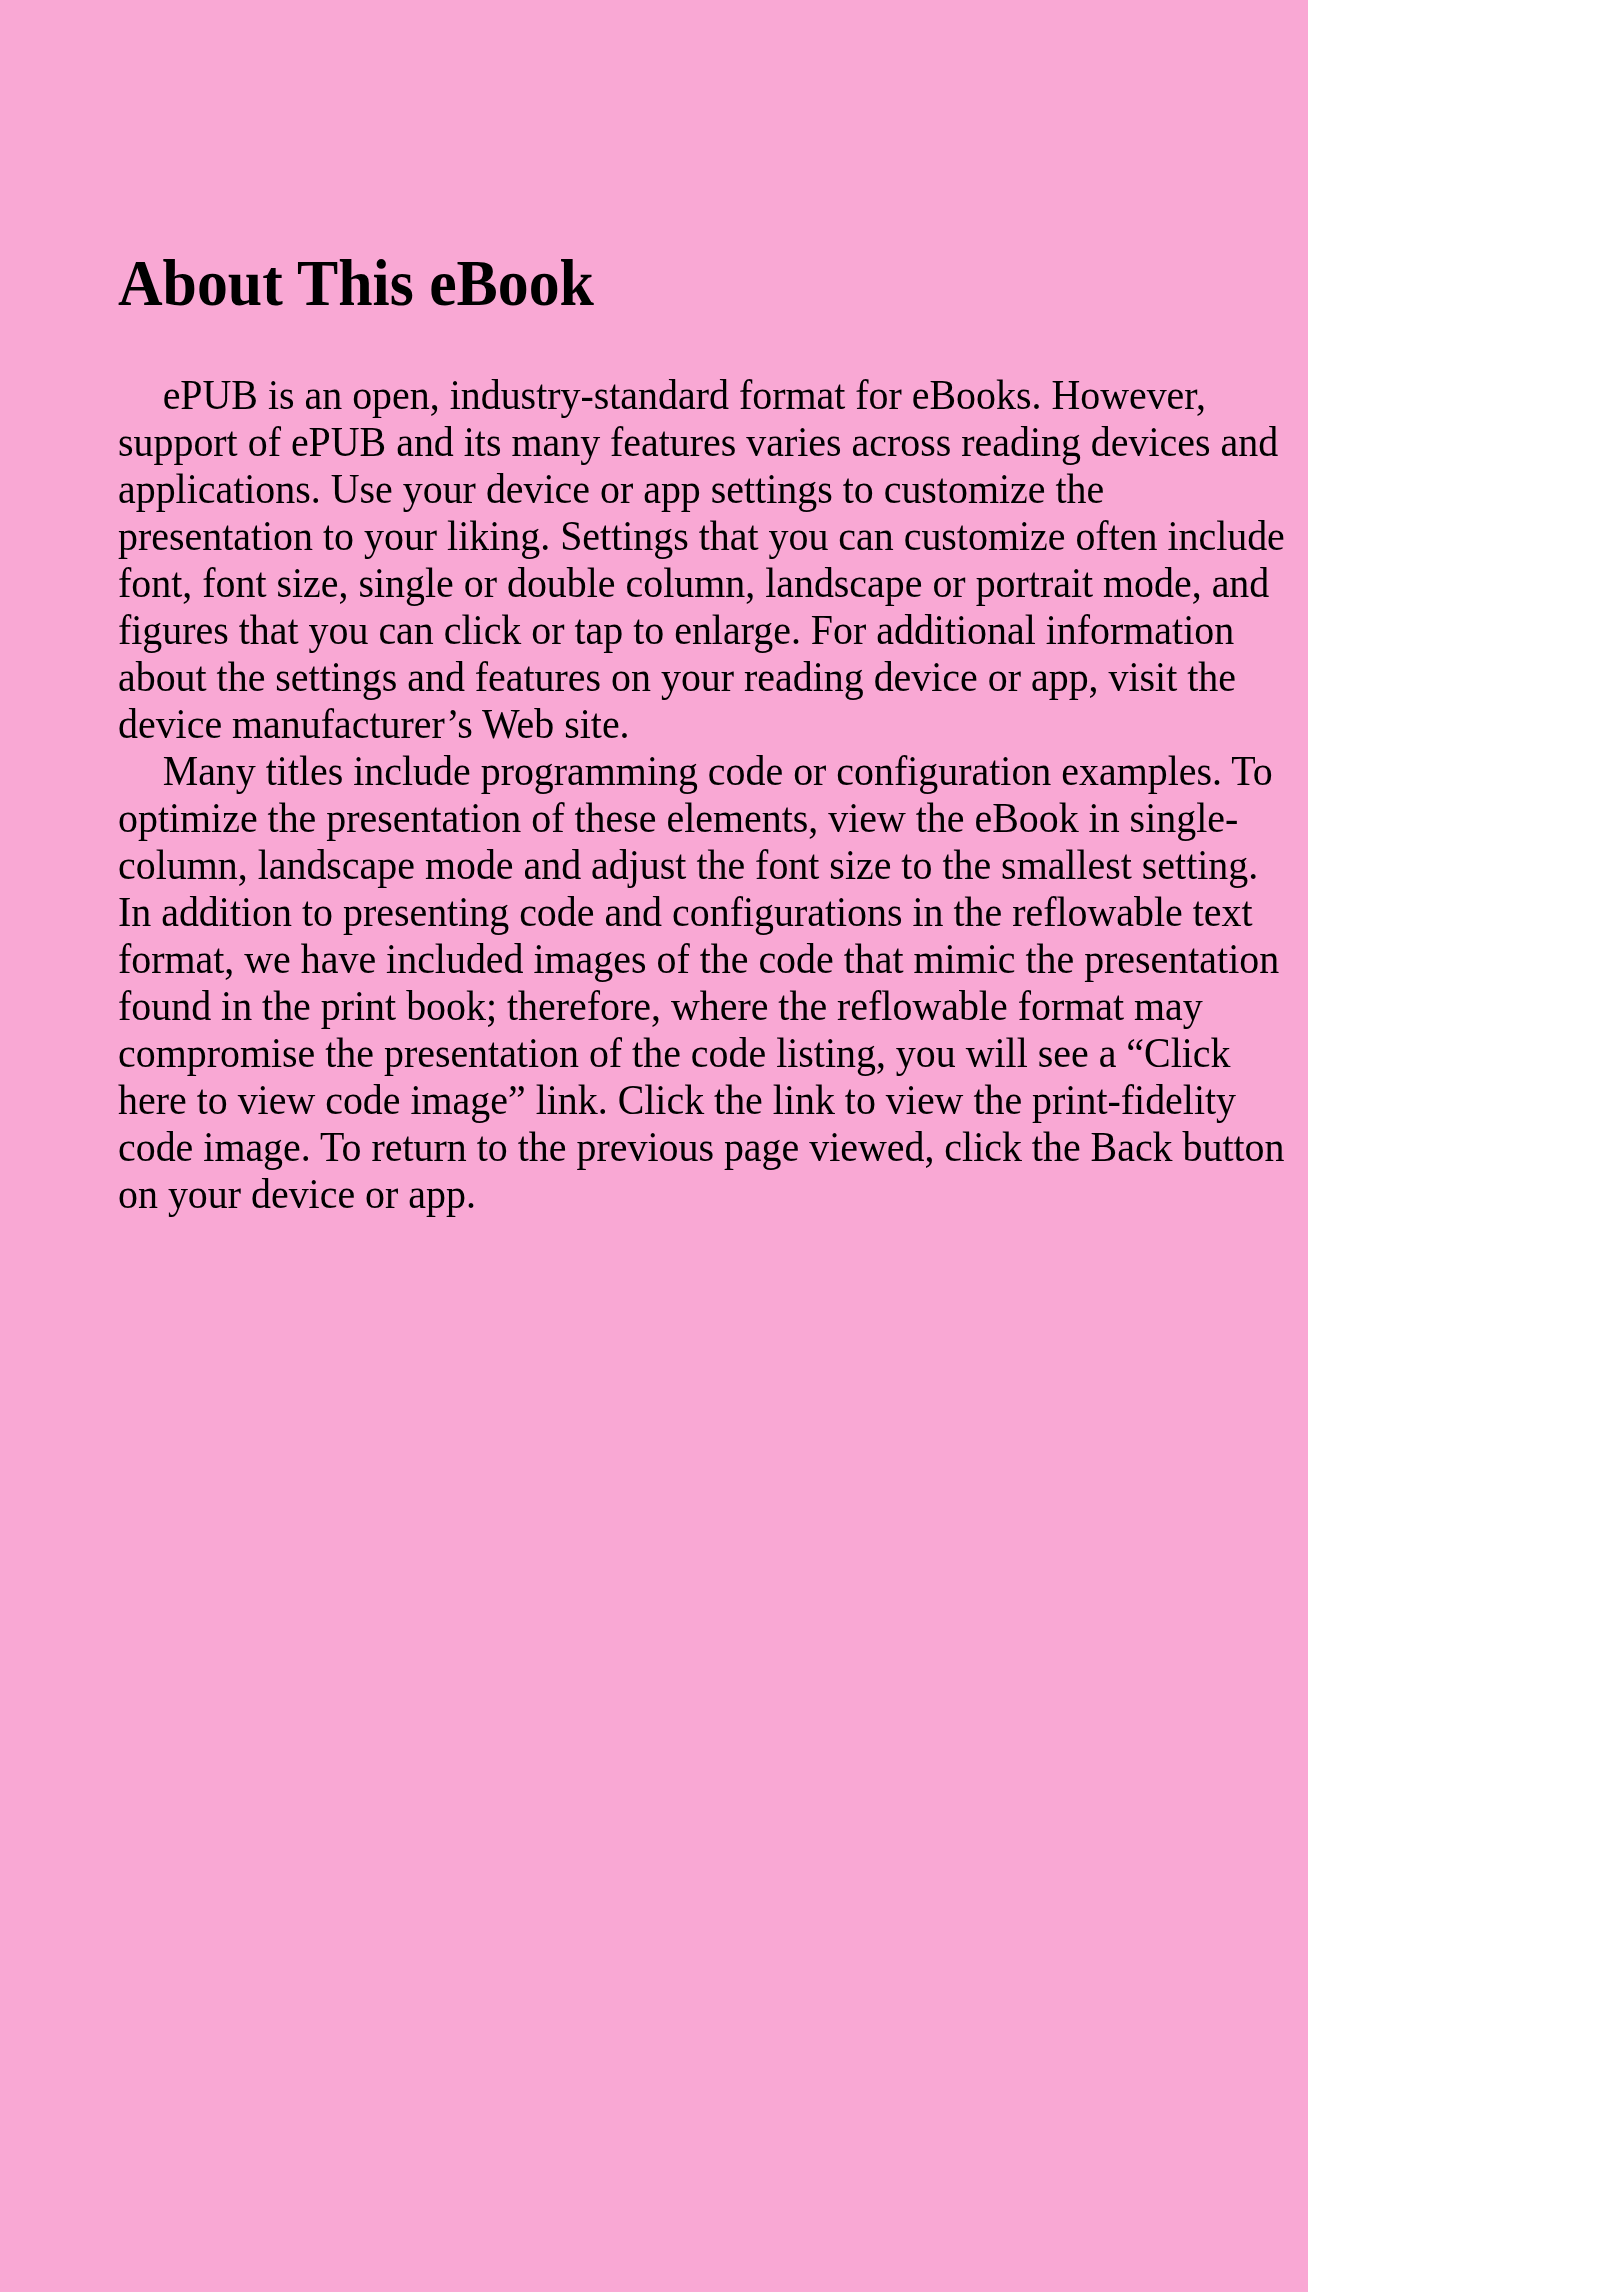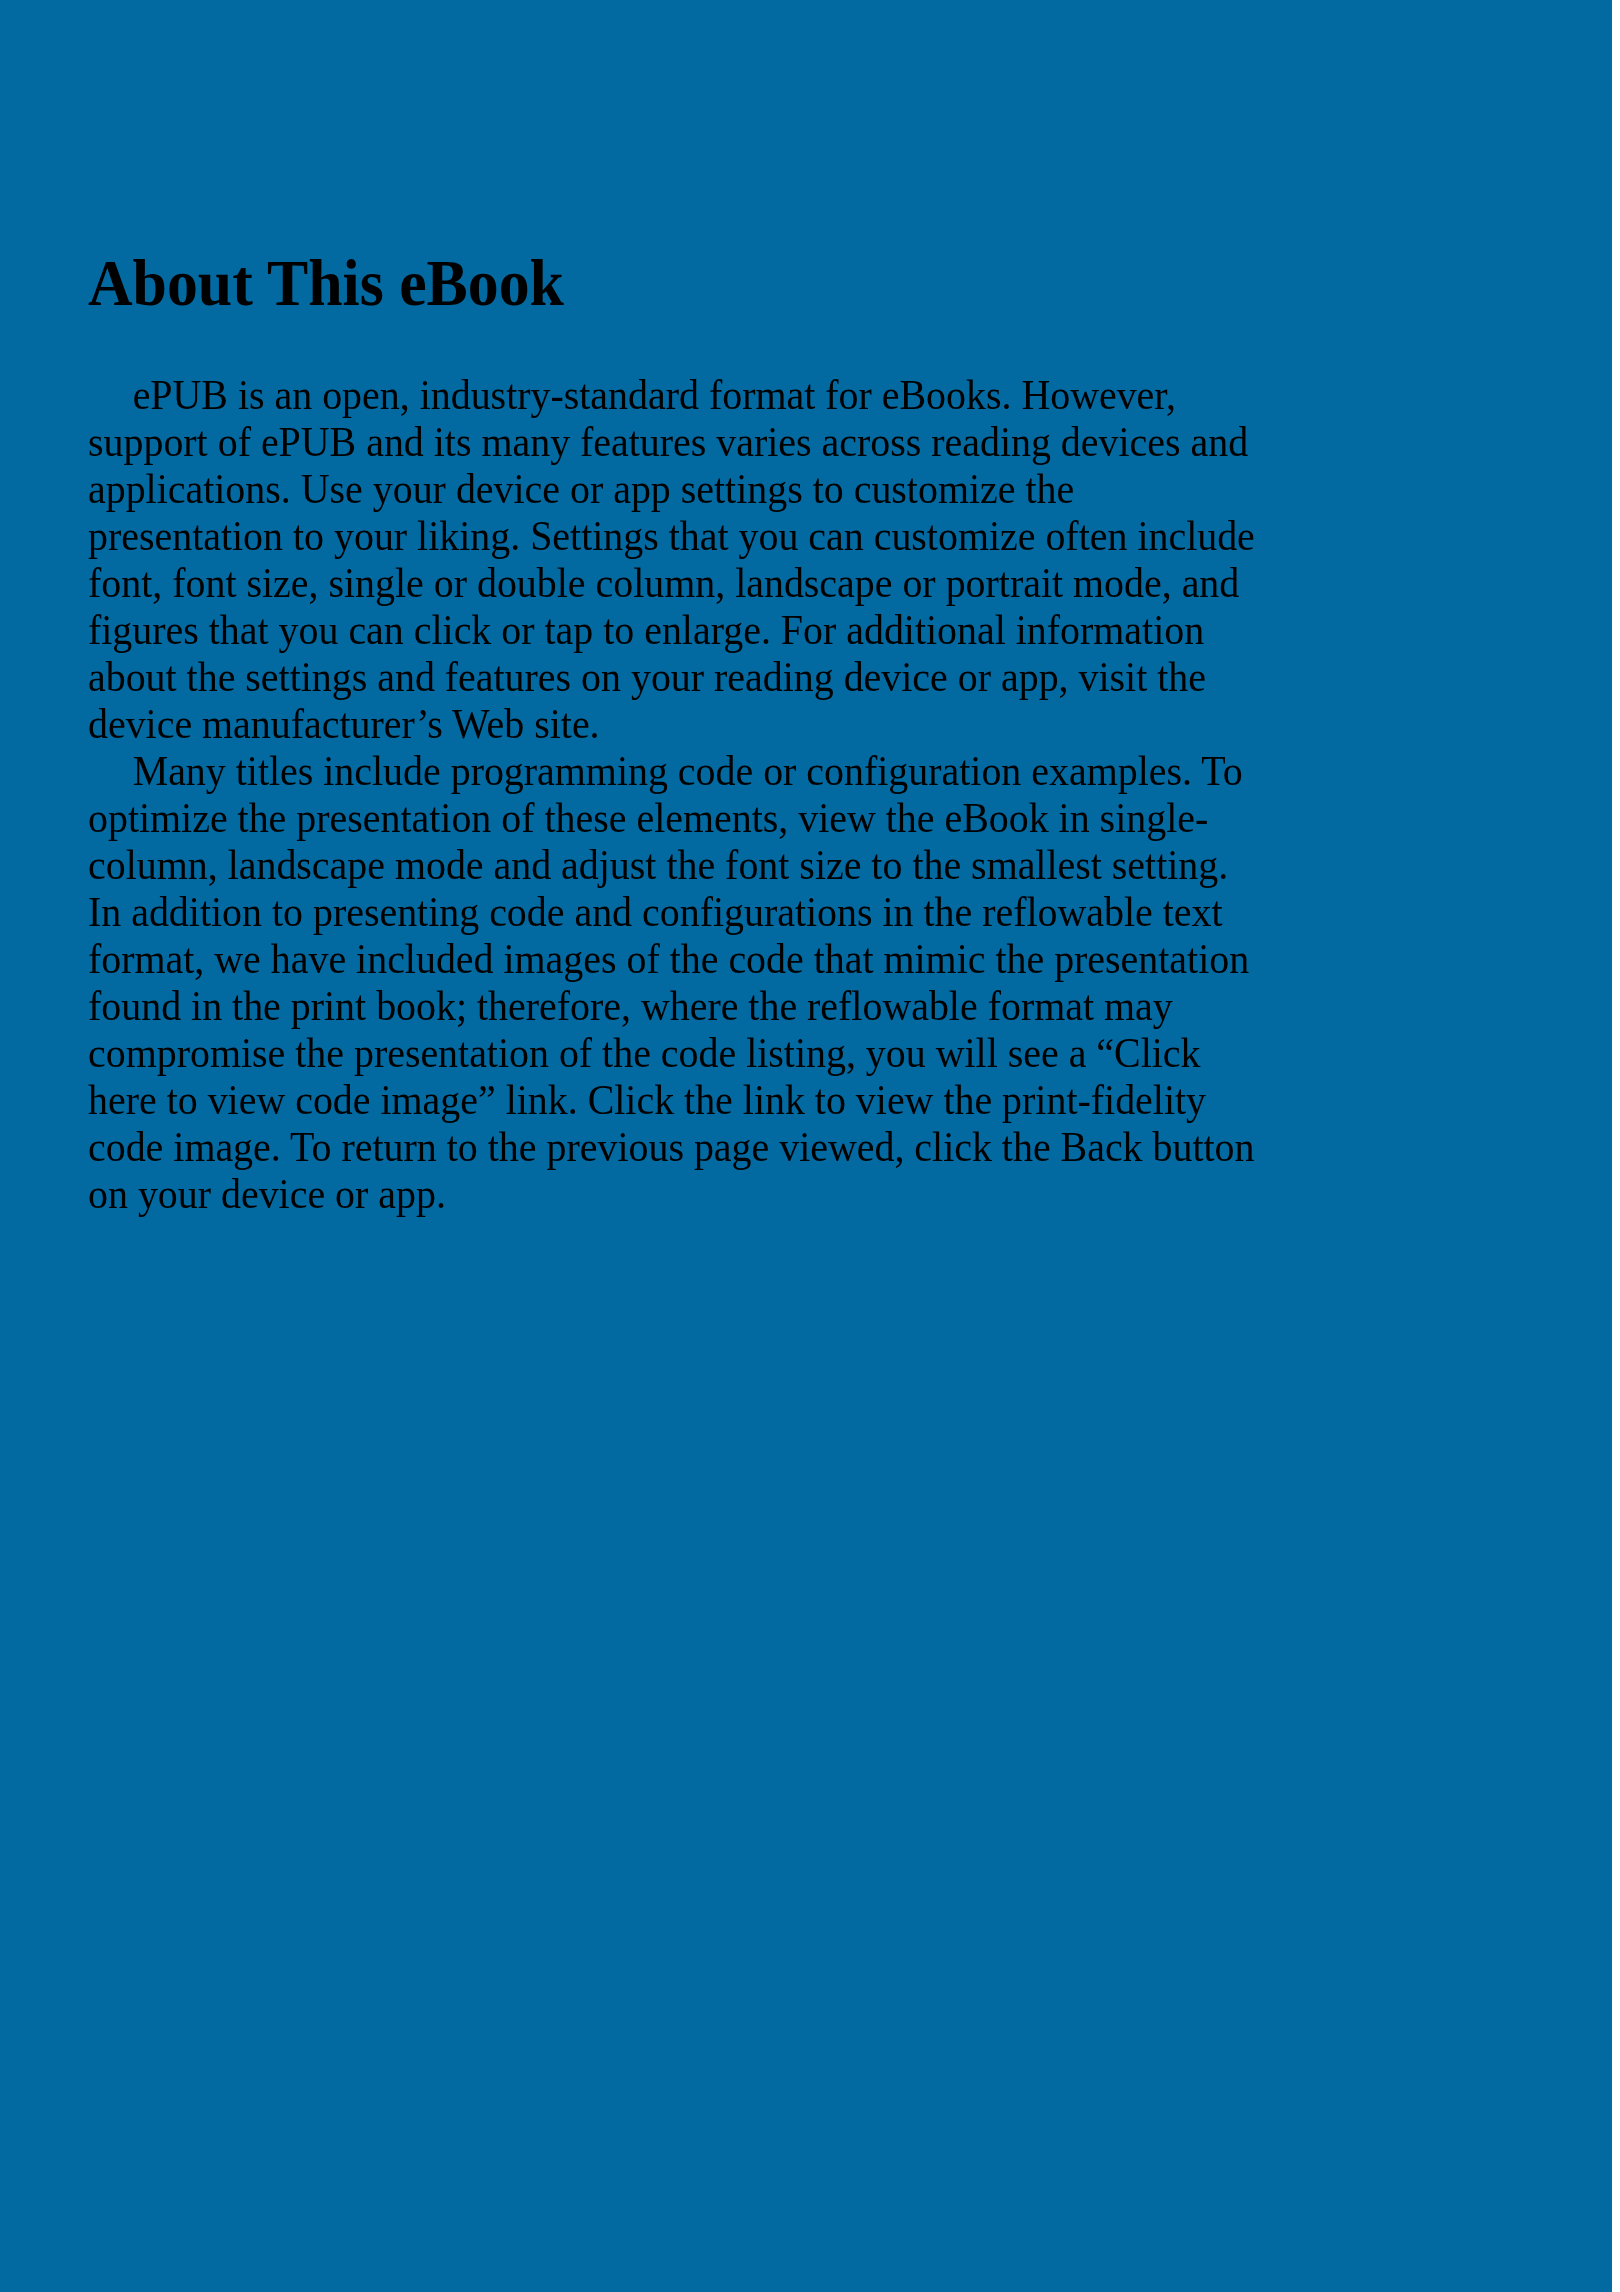--- a/index.html
+++ b/index.html
@@ -9,24 +9,24 @@
   body {
     width: 1620px;
     height: 2293px;
     background: #ffffff;
     color: #000000;
     font-family: "Liberation Serif", serif;
     overflow: hidden;
   }
   .page {
     box-sizing: border-box;
-    width: 1612px;
+    width: 1308px;
     height: 2293px;
-    padding: 251px 118px 0 88px;
-    background: #0369a1;
+    padding: 251px 118px 0 118px;
+    background: #f9a8d4;
   }
   .content {
     width: 1271px;            
     transform: scaleX(0.95);  
     transform-origin: 0 0;
   }
   .heading {
     margin: 0 0 56px 0;
     font-size: 65px;
     line-height: 1;

